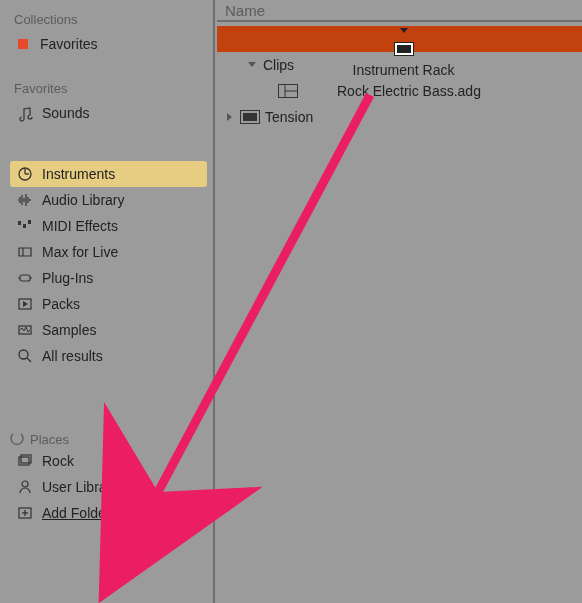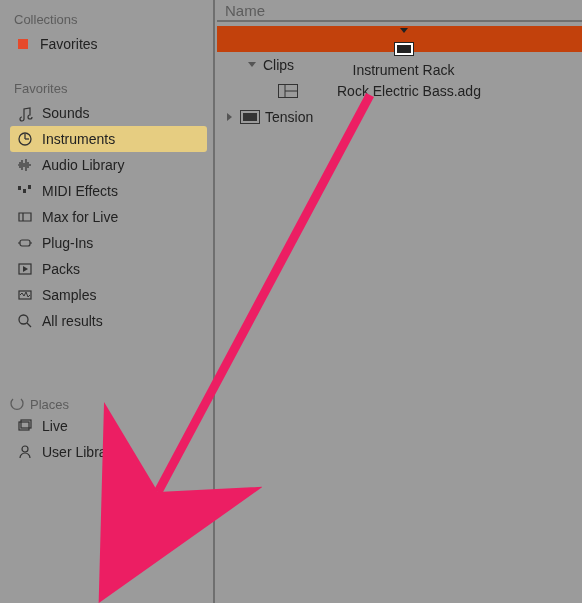--- a/index.html
+++ b/index.html
@@ -38,20 +38,21 @@
     padding-left: 6px;
     gap: 8px;
     color: #222;
     cursor: default;
   }
   .item .icon { width: 18px; display:flex; align-items:center; justify-content:center;}
   .item.selected {
     background: #e6cd81;
     border-radius: 3px;
     margin-right: 6px;
+    margin-top: 35px;
   }
   .fav-square {
     width: 10px; height: 10px;
     background: #e64a2b;
     display: inline-block;
     margin: 0 4px 0 2px;
   }
   .name-header {
     height: 22px;
     border-bottom: 2px solid #6f6f6f;
@@ -194,30 +195,40 @@
     <span class="section-header" style="padding:0">Places</span>
   </div>
 
   <div class="item">
     <span class="icon">
       <svg width="16" height="16" viewBox="0 0 16 16">
           <rect x="2" y="4" width="10" height="8" stroke="#333" stroke-width="1.2" fill="none"></rect>
           <rect x="4" y="2" width="10" height="8" stroke="#333" stroke-width="1.2" fill="none"></rect>
         </svg>
     </span>
-    <span>Live</span>
+    <span>Rock</span>
   </div>
   <div class="item">
     <span class="icon">
       <svg width="16" height="16" viewBox="0 0 16 16">
           <circle cx="8" cy="5" r="3" stroke="#333" stroke-width="1.2" fill="none"></circle>
           <path d="M3 14c0-3 2.5-5 5-5s5 2 5 5" stroke="#333" stroke-width="1.2" fill="none"></path>
         </svg>
     </span>
     <span>User Library</span>
+  </div>
+  <div class="item">
+    <span class="icon">
+      <svg width="16" height="16" viewBox="0 0 16 16">
+          <rect x="2" y="3" width="12" height="10" stroke="#333" stroke-width="1.2" fill="none"></rect>
+          <line x1="8" y1="5" x2="8" y2="11" stroke="#333" stroke-width="1.3"></line>
+          <line x1="5" y1="8" x2="11" y2="8" stroke="#333" stroke-width="1.3"></line>
+        </svg>
+    </span>
+    <span class="underline">Add Folder...</span>
   </div>
 </div>
 
 <div class="content">
   <div class="name-header">Name</div>
 
   <div class="tree">
     <div class="tree-row selected" style="padding-left:8px;">
       <span class="disclosure">
         <svg width="10" height="10" viewBox="0 0 10 10">

